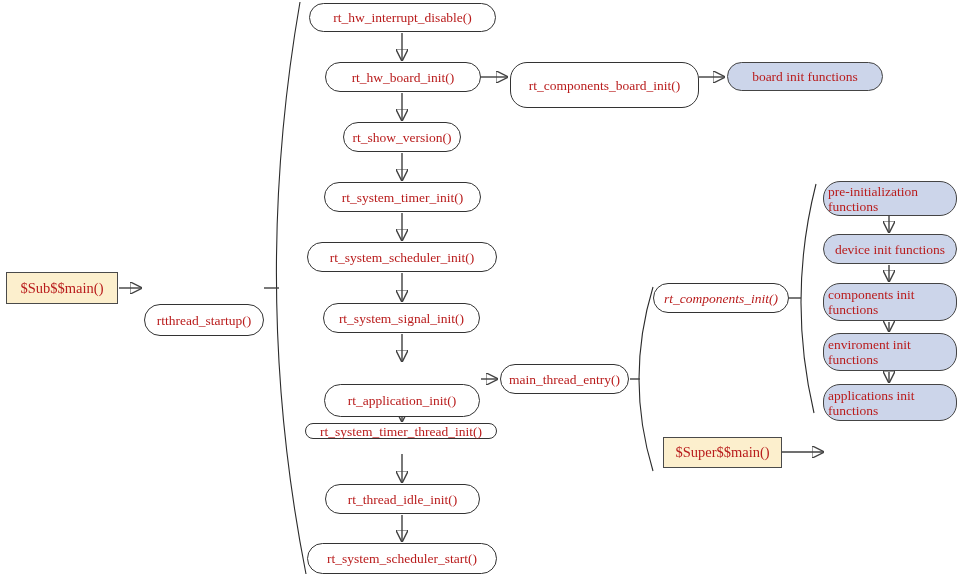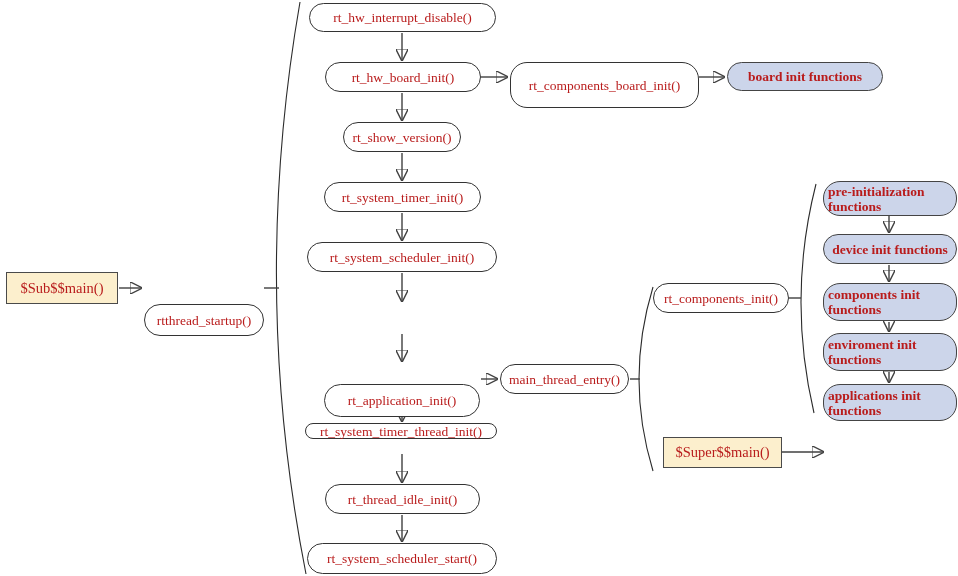--- a/index.html
+++ b/index.html
@@ -43,21 +43,20 @@
   .stadium {
     background: var(--node-fill, #ffffff);
     border: 1.3px solid #333333;
     border-radius: 17px;
   }
   .stadium.blue {
     background: var(--group-fill, #ccd5ea);
     border-color: #444444;
     white-space: normal;
     padding: 0 4px;
-    font-weight: bold;
   }
   .rect.tan {
     background: var(--entry-fill, #fcefcd);
     border: 1.4px solid #4a4a4a;
     font-size: 14.5px;
   }
 </style>
 </head>
 <body>
 
@@ -108,27 +107,28 @@
   <div class="node stadium" style="left:144px;top:272px;width:120px;height:32px;margin-top:32px;">rtthread_startup()</div>
 
   <div class="node stadium" style="left:309px;top:3px;width:187px;height:29px;">rt_hw_interrupt_disable()</div>
   <div class="node stadium" style="left:325px;top:62px;width:156px;height:30px;">rt_hw_board_init()</div>
   <div class="node stadium" style="left:510px;top:62px;width:189px;height:46px;">rt_components_board_init()</div>
   <div class="node stadium blue" style="left:727px;top:62px;width:156px;height:29px;">board init functions</div>
 
   <div class="node stadium" style="left:343px;top:122px;width:118px;height:30px;">rt_show_version()</div>
   <div class="node stadium" style="left:324px;top:182px;width:157px;height:30px;">rt_system_timer_init()</div>
   <div class="node stadium" style="left:307px;top:242px;width:190px;height:30px;">rt_system_scheduler_init()</div>
+  <div class="node stadium" style="left:323px;top:303px;width:157px;height:30px;">rt_system_signal_init()</div>
   <div class="node stadium" style="left:324px;top:384px;width:156px;height:33px;">rt_application_init()</div>
   <div class="node stadium" style="left:500px;top:364px;width:129px;height:30px;">main_thread_entry()</div>
   <div class="node stadium" style="left:305px;top:423px;width:192px;height:16px;">rt_system_timer_thread_init()</div>
   <div class="node stadium" style="left:325px;top:484px;width:155px;height:30px;">rt_thread_idle_init()</div>
   <div class="node stadium" style="left:307px;top:543px;width:190px;height:31px;">rt_system_scheduler_start()</div>
 
-  <div class="node stadium" style="left:653px;top:283px;width:136px;height:30px;">rt_components_init()</div>
+  <div class="node stadium" style="left:653px;top:283px;width:136px;height:30px;font-style:italic;">rt_components_init()</div>
 
   <div class="node stadium blue" style="left:823px;top:181px;width:134px;height:35px;">pre-initialization functions</div>
   <div class="node stadium blue" style="left:823px;top:234px;width:134px;height:30px;">device init functions</div>
   <div class="node stadium blue" style="left:823px;top:283px;width:134px;height:38px;">components init functions</div>
   <div class="node stadium blue" style="left:823px;top:333px;width:134px;height:38px;">enviroment init functions</div>
   <div class="node stadium blue" style="left:823px;top:384px;width:134px;height:37px;">applications init functions</div>
 
 
 </div>
 

